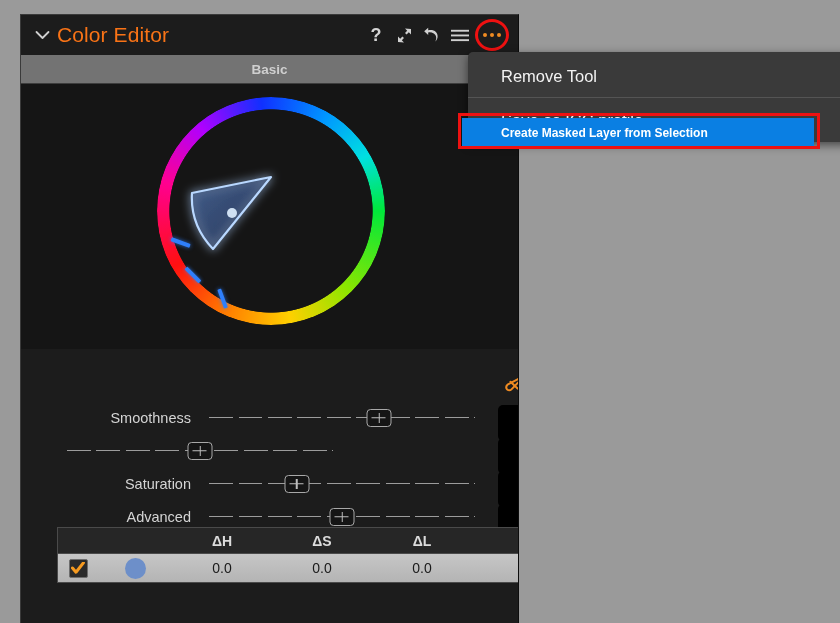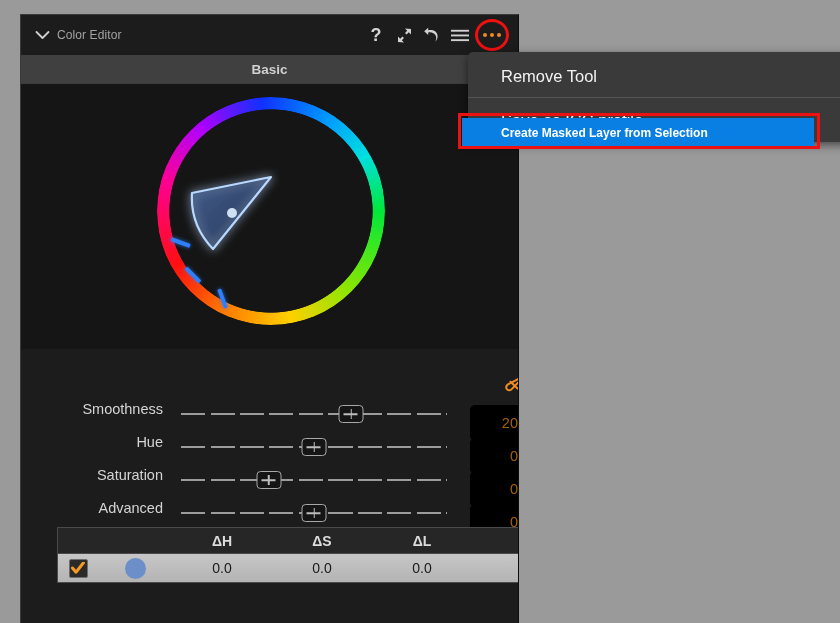--- a/index.html
+++ b/index.html
@@ -36,22 +36,22 @@
     align-items: center;
   }
   #disclosure {
     width: 26px; height: 26px;
     margin-left: 8px;
     display: flex; align-items: center; justify-content: center;
     cursor: pointer;
   }
   #disclosure svg { display:block; }
   #panel-title {
-    color: #a3a3a3;
-    font-size: 12px;
+    color: #f97316;
+    font-size: 21px;
     letter-spacing: .1px;
     margin-left: 2px;
     white-space: nowrap;
   }
   #header-icons {
     position: absolute;
     right: 8px; top: 0; height: 40px;
     display: flex; align-items: center; gap: 0px;
   }
   .hicon {
@@ -83,21 +83,21 @@
     width: 4px; height: 4px; border-radius: 50%;
     background: #ef8b22;
     display: block;
   }
 
   
   #tabs {
     position: relative;
     height: 29px;
     display: flex;
-    background: #404040;
+    background: #737373;
   }
   .tab {
     flex: 1 1 0;
     display: flex; align-items: center; justify-content: center;
     font-size: 13.5px;
     font-weight: bold;
     color: #cfcfcf;
     cursor: pointer;
     border-bottom: 1px solid #3d3d3d;
     box-sizing: border-box;
@@ -167,21 +167,22 @@
   
   #sliders {
     position: absolute;
     left: 0; top: 386px;
     width: 519px;
   }
   .slider-row {
     position: relative;
     height: 33px;
     display: flex;
-    align-items: flex-start;
+    align-items: center;
+    margin-left: 28px;
   }
   .slider-label {
     width: 142px;
     text-align: right;
     color: #d4d4d4;
     font-size: 14.5px;
     padding-right: 0px;
     box-sizing: border-box;
     white-space: nowrap;
   }
@@ -449,21 +450,20 @@
     <div class="slider-row">
       <div class="slider-label">Smoothness</div>
       <div class="slider-track-wrap">
         <div class="slider-track"></div>
         <div class="slider-handle" style="left:64%;"></div>
       </div>
       <div class="slider-value">20</div>
     </div>
 
     <div class="slider-row">
-      <div class="slider-label">Hue</div>
       <div class="slider-track-wrap">
         <div class="slider-track"></div>
         <div class="slider-handle" style="left:50%;"></div>
       </div>
       <div class="slider-value">0</div>
     </div>
 
     <div class="slider-row">
       <div class="slider-label">Saturation</div>
       <div class="slider-track-wrap">

